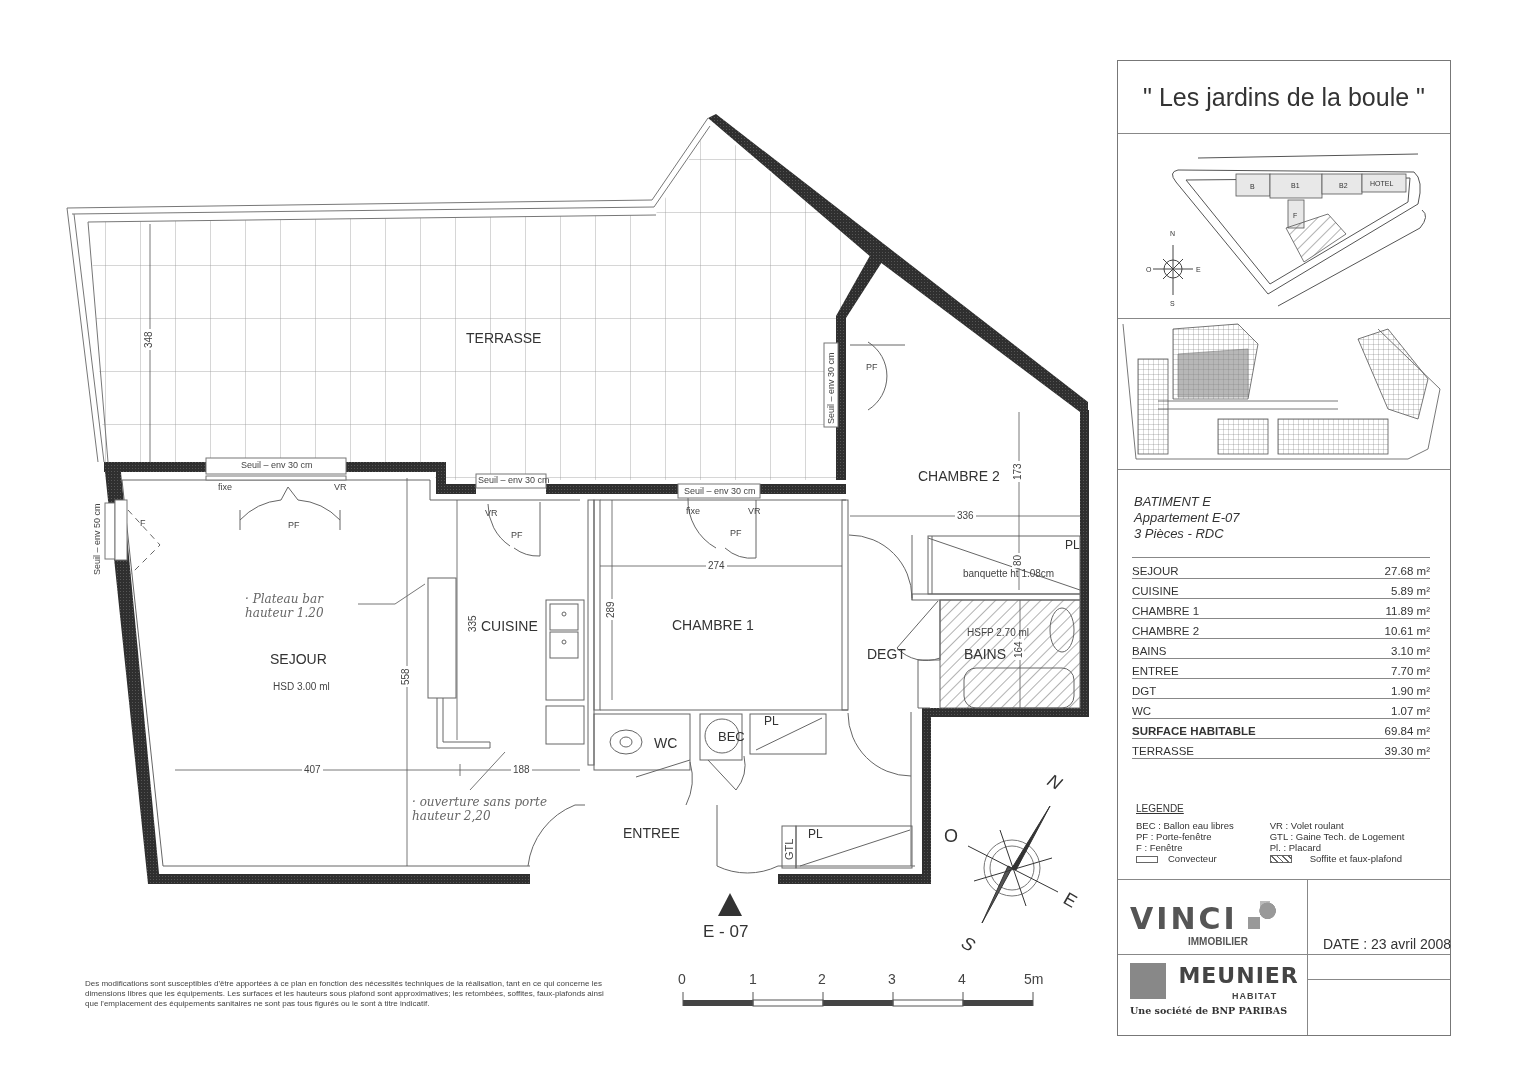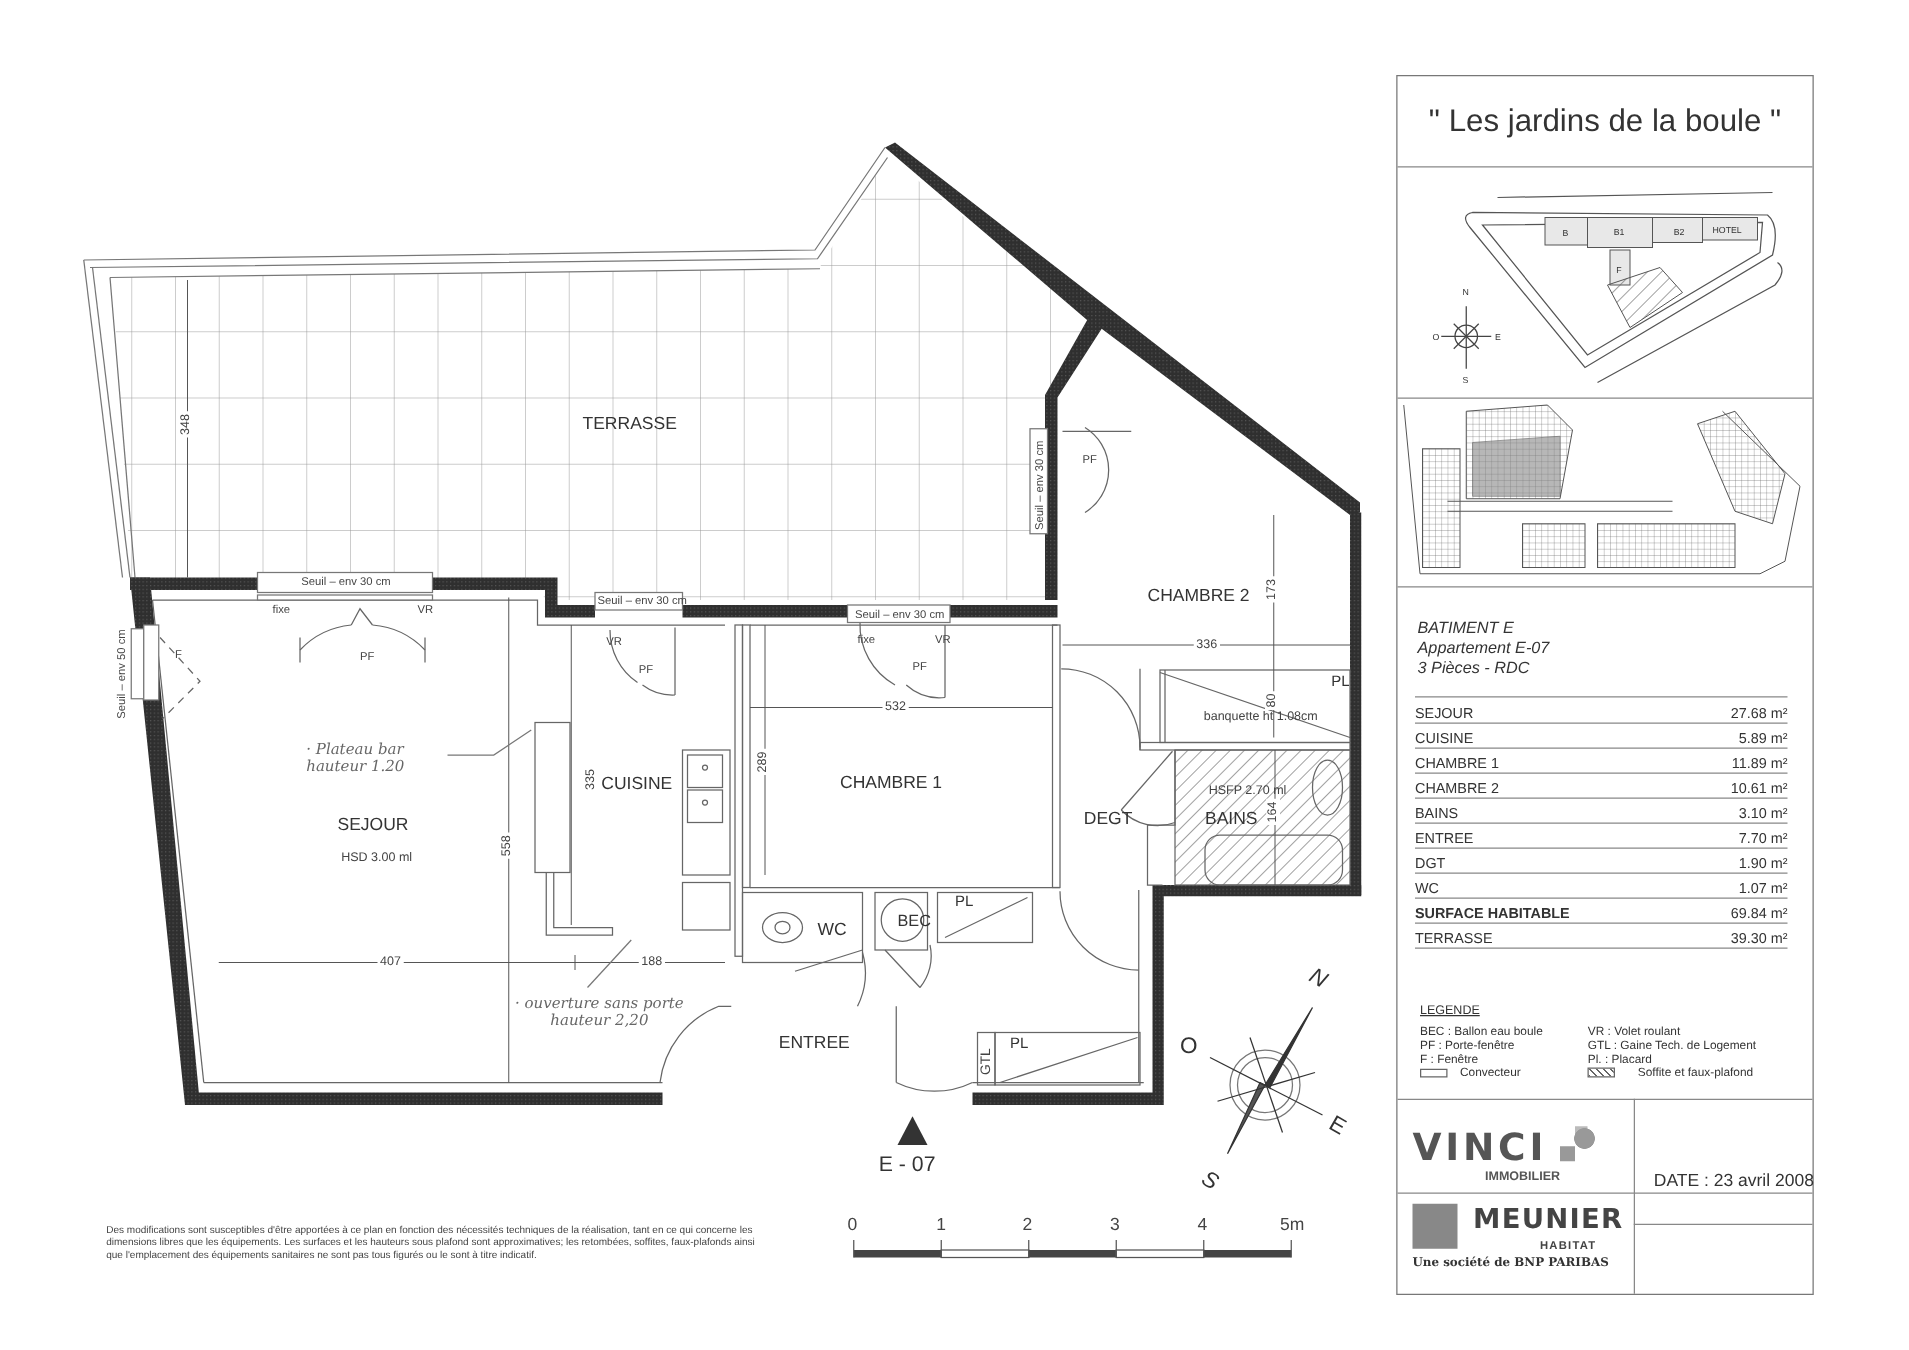--- a/index.html
+++ b/index.html
@@ -230,21 +230,21 @@
 <div class="abs room" style="left:808px;top:827px;font-size:12px;">PL</div>
 <div class="abs room" style="left:1065px;top:538px;font-size:12px;">PL</div>
 <div class="abs small vert" style="left:783px;top:860px;font-size:11px;">GTL</div>
 <div class="abs small" style="left:963px;top:568px;font-size:10px;">banquette ht 1.08cm</div>
 
 <div class="abs dim vert" style="left:143px;top:350px;">348</div>
 <div class="abs dim" style="left:302px;top:764px;text-align:right;">407</div>
 <div class="abs dim vert" style="left:400px;top:687px;">558</div>
 <div class="abs dim vert" style="left:467px;top:634px;">335</div>
 <div class="abs dim" style="left:511px;top:764px;">188</div>
-<div class="abs dim" style="left:706px;top:560px;">532</div>
+<div class="abs dim" style="left:706px;top:560px;">274</div>
 <div class="abs dim vert" style="left:605px;top:620px;">289</div>
 <div class="abs dim" style="left:955px;top:510px;">336</div>
 <div class="abs dim vert" style="left:1012px;top:482px;">173</div>
 <div class="abs dim vert" style="left:1012px;top:568px;">80</div>
 <div class="abs dim vert" style="left:1013px;top:660px;">164</div>
 
 <div class="abs small" style="left:241px;top:460px;">Seuil – env 30 cm</div>
 <div class="abs small" style="left:478px;top:475px;">Seuil – env 30 cm</div>
 <div class="abs small" style="left:684px;top:486px;">Seuil – env 30 cm</div>
 <div class="abs small vert" style="left:826px;top:424px;">Seuil – env 30 cm</div>
@@ -257,21 +257,21 @@
 <div class="abs small" style="left:288px;top:520px;">PF</div>
 <div class="abs small" style="left:511px;top:530px;">PF</div>
 <div class="abs small" style="left:730px;top:528px;">PF</div>
 <div class="abs small" style="left:866px;top:362px;">PF</div>
 <div class="abs small" style="left:140px;top:518px;">F</div>
 
 <div class="abs hand" style="left:245px;top:592px;">
   <div>· Plateau bar</div>
   <div>hauteur 1.20</div>
 </div>
-<div class="abs hand" style="left:412px;top:795px;text-align:center;">
+<div class="abs hand" style="left:412px;top:795px;">
   <div>· ouverture sans porte</div>
   <div>hauteur 2,20</div>
 </div>
 
 <div class="abs" style="left:1048px;top:772px;font-size:18px;font-style:italic;transform:rotate(30deg);">N</div>
 <div class="abs" style="left:944px;top:826px;font-size:18px;">O</div>
 <div class="abs" style="left:1064px;top:890px;font-size:18px;transform:rotate(30deg);">E</div>
 <div class="abs" style="left:962px;top:934px;font-size:18px;font-style:italic;transform:rotate(30deg);">S</div>
 
 <div class="abs" style="left:703px;top:922px;font-size:17px;">E - 07</div>
@@ -399,21 +399,21 @@
     <div class="arow" style="top:677px;">
         <span class="lbl">TERRASSE</span>
         <span>39.30 m²</span>
       </div>
   </div>
 
   <div class="abs legend" style="left:18px;top:742px;">
     <div style="text-decoration:underline;margin-bottom:6px;font-size:10px;">LEGENDE</div>
     <div style="display:flex;gap:36px;">
       <div>
-        <div>BEC : Ballon eau boule</div>
+        <div>BEC : Ballon eau libres</div>
         <div>PF : Porte-fenêtre</div>
         <div>F : Fenêtre</div>
         <div><span style="display:inline-block;width:20px;height:5px;border:1px solid #666;margin-right:10px;vertical-align:middle;"></span><span>Convecteur</span></div>
       </div>
       <div>
         <div>VR : Volet roulant</div>
         <div>GTL : Gaine Tech. de Logement</div>
         <div>Pl. : Placard</div>
         <div><span style="display:inline-block;width:20px;height:6px;border:1px solid #666;margin-right:18px;vertical-align:middle;background:repeating-linear-gradient(45deg,#666 0 1px,#fff 1px 4px);"></span><span>Soffite et faux-plafond</span></div>
       </div>

